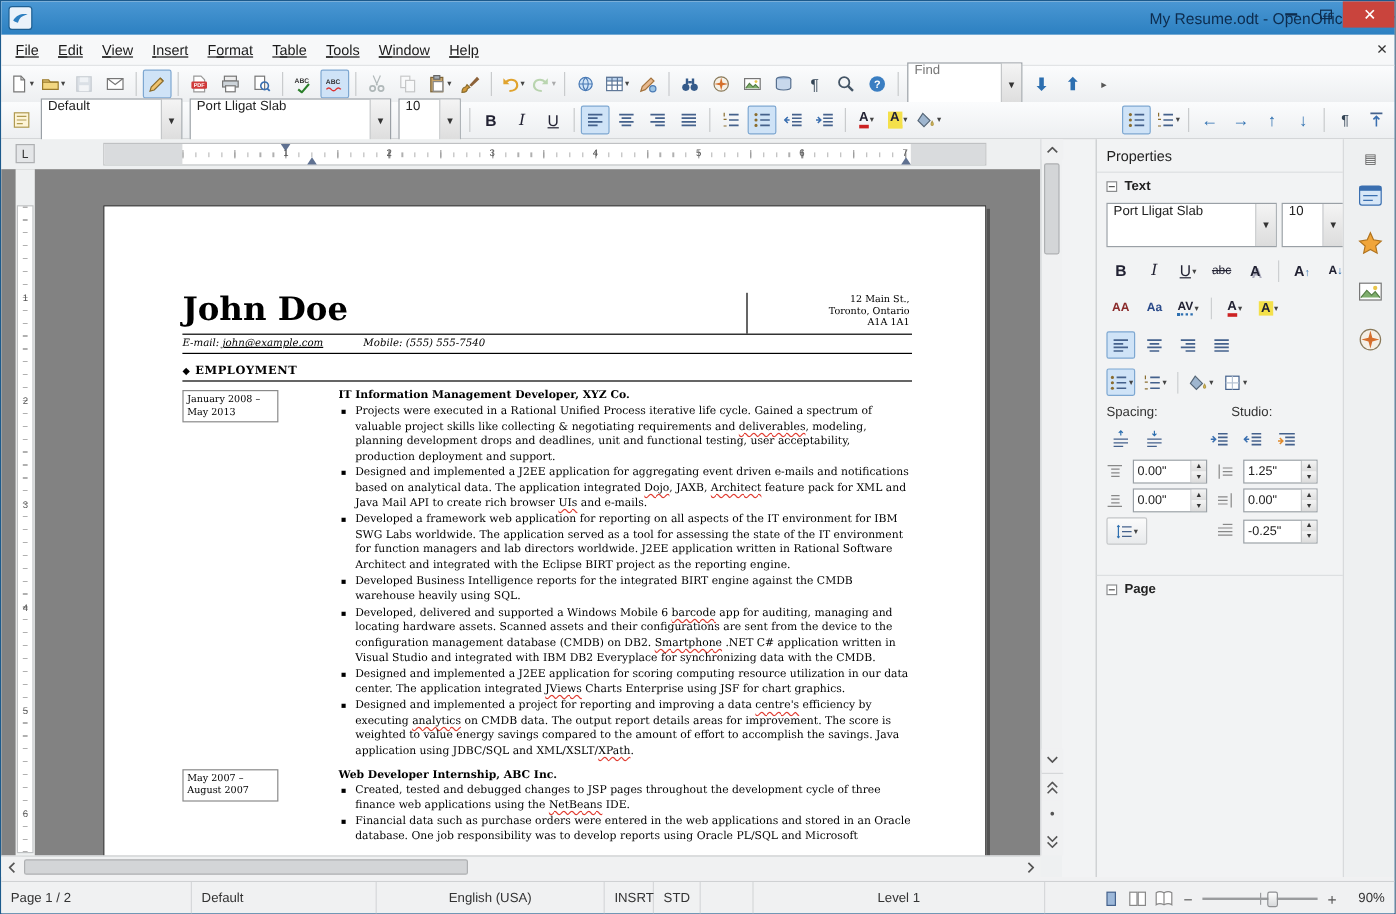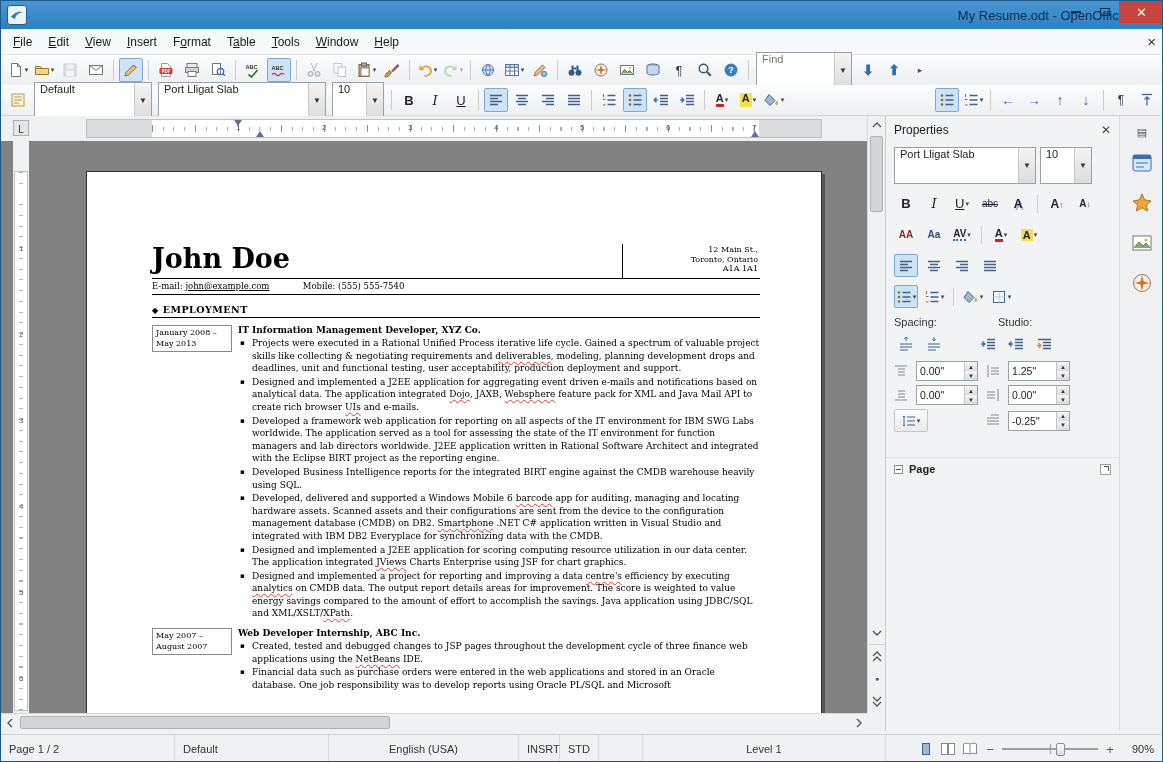--- a/index.html
+++ b/index.html
@@ -14,21 +14,21 @@
               border-radius:3px; display:flex; align-items:center; justify-content:center; }
   .title-text { position:absolute; left:0; right:0; text-align:right; font-size:13px; color:#0d2c4e; }
   .win-controls { position:absolute; right:0; top:0; height:22px; display:flex; }
   .win-btn { width:29px; height:22px; display:flex; align-items:center; justify-content:center; color:#0d2c4e; }
   .win-min-glyph { width:10px; height:2px; background:#0d2c4e; }
   .win-max-glyph { width:10px; height:8px; border:1px solid #0d2c4e; }
   .win-close { width:45px; background:#c9443d; color:#fff; font-size:13px; }
   
   .menubar { position:absolute; left:0; top:28px; width:1163px; height:26px; background:#f7f8f9;
              border-bottom:1px solid #e2e4e6; display:flex; align-items:center; padding-left:4px; }
-  .menu-item { font-size:12px; color:#1a1a1a; padding:4px 8px; }
+  .menu-item { font-size:12px; color:#1a1a1a; padding:4px 8px;text-decoration:underline; }
   .menu-item u { text-decoration:underline; }
   .menubar-close { position:absolute; right:8px; font-size:15px; color:#333; }
   
   .toolbar { position:absolute; left:0; width:1163px; background:linear-gradient(#fbfcfd,#edeff1);
              display:flex; align-items:center; padding:0 4px; }
   .tb1 { top:54px; height:30px; }
   .tb2 { top:84px; height:31px; border-bottom:1px solid #d4d6d8; }
   .tbtn { min-width:24px; height:24px; display:flex; align-items:center; justify-content:center;
           border:1px solid transparent; border-radius:2px; margin:0 1px; position:relative; }
   .tbtn.on { background:#cfe3f7; border-color:#7da7d1; }
@@ -67,47 +67,47 @@
   
   .docarea { position:absolute; left:0; top:140px; width:866px; height:572px; background:#828282; overflow:hidden; }
   .page { position:absolute; left:85px; top:30px; width:736px; height:780px; background:#fff;
           border:1px solid #2e2e2e; box-shadow:3px 3px 0 rgba(0,0,0,.35); }
   .page-content { position:absolute; left:65px; top:72px; width:608px; color:#000;
                   font-family:"DejaVu Serif", serif; }
   .hdr-row { display:flex; border-bottom:1px solid #000; }
   .hdr-name { flex:1; font-size:27px; font-weight:bold; line-height:30px; padding-bottom:4px; }
   .hdr-addr { width:138px; border-left:1px solid #000; text-align:right; font-size:8px; line-height:9.5px;
               padding:1px 2px 2px 0; }
-  .hdr-contact { border-bottom:1px solid #000; font-size:8.5px; padding:2px 0 3px; }
+  .hdr-contact { border-bottom:1px solid #000; font-size:8.5px; padding:2px 0 3px;font-style:italic; }
   .doclink { text-decoration:underline; }
   .contact-gap { display:inline-block; width:28px; }
   .emp-head { margin-top:9px; border-bottom:1px solid #000; padding-bottom:2px; font-size:9.5px;
               font-weight:bold; letter-spacing:.5px; }
   .diamond { font-size:8px; margin-right:4px; }
   .job { display:flex; margin-top:7px; }
   .dates { width:80px; min-width:80px; border:1px solid #8a8a8a; font-size:8px; line-height:10.5px;
            padding:2px 3px; height:fit-content; white-space:pre-line; }
-  .jobbody { flex:1; padding-left:6px; }
+  .jobbody { flex:1; padding-left:6px;margin-left:44px; }
   .jobtitle { font-weight:bold; font-size:9px; margin-bottom:2px; }
   .bullets { list-style:none; }
   .bullets li { position:relative; padding-left:14px; font-size:9px; line-height:12.6px; margin-bottom:1px; }
   .bullets li::before { content:"▪"; position:absolute; left:2px; top:0; font-size:7px; }
   .sp { text-decoration-line:underline; text-decoration-style:wavy; text-decoration-color:#e03c31;
         text-decoration-thickness:1px; text-underline-offset:2px; }
   
   .vscroll { position:absolute; left:866px; top:115px; width:18px; height:597px; background:#f0f1f2;
              border-left:1px solid #d5d7d9; }
   .hscroll { position:absolute; left:0; top:712px; width:866px; height:18px; background:#f0f1f2;
              border-top:1px solid #d5d7d9; }
   .corner { position:absolute; left:866px; top:712px; width:18px; height:18px; background:#eef0f1; }
   .sc-btn { position:absolute; display:flex; align-items:center; justify-content:center; color:#555;
             background:#f0f1f2; }
   .thumb { position:absolute; background:#d3d5d7; border:1px solid #aeb0b2; border-radius:2px; }
   
-  .sidebar { position:absolute; left:884px; top:115px; width:234px; height:615px; background:#f2f3f4;
+  .sidebar { position:absolute; left:912px; top:115px; width:234px; height:615px; background:#f2f3f4;
              border-left:1px solid #c8cacc; font-size:11px; color:#222; }
   .sb-header { display:flex; align-items:center; padding:7px 8px 6px; font-size:12px; color:#222; }
   .sb-close { margin-left:auto; font-size:12px; color:#444; }
   .sb-sec { display:flex; align-items:center; padding:5px 8px 4px; border-top:1px solid #dddfe1;
             font-weight:bold; font-size:11px; }
   .sec-exp { width:9px; height:9px; border:1px solid #8a8c8e; background:#fff; margin-right:6px; position:relative; }
   .sec-exp::after { content:""; position:absolute; left:1px; right:1px; top:3px; height:1px; background:#555; }
   .sec-more { margin-left:auto; width:11px; height:11px; border:1px solid #9a9c9e; background:#fff; position:relative; }
   .sec-more::after { content:""; position:absolute; right:1px; top:1px; width:4px; height:4px; border-top:1px solid #555; border-right:1px solid #555; }
   .sb-row { display:flex; align-items:center; padding:4px 8px; gap:4px; }
@@ -552,21 +552,21 @@
           <span class="diamond">◆</span><span>EMPLOYMENT</span>
         </div>
         <div class="jobs">
   <div class="job">
     <div class="dates">January 2008 –
 May 2013</div>
     <div class="jobbody">
       <div class="jobtitle">IT Information Management Developer, XYZ Co.</div>
       <ul class="bullets">
                   <li class="spellable">Projects were executed in a Rational Unified Process iterative life cycle. Gained a spectrum of valuable project skills like collecting &amp; negotiating requirements and <span class="sp">deliverables</span>, modeling, planning development drops and deadlines, unit and functional testing, user acceptability, production deployment and support.</li>
-                  <li class="spellable">Designed and implemented a J2EE application for aggregating event driven e-mails and notifications based on analytical data. The application integrated <span class="sp">Dojo</span>, JAXB, <span class="sp">Websphere</span> feature pack for XML and Java Mail API to create rich browser <span class="sp">UIs</span> and e-mails.</li>
+                  <li class="spellable">Designed and implemented a J2EE application for aggregating event driven e-mails and notifications based on analytical data. The application integrated <span class="sp">Dojo</span>, JAXB, <span class="sp">Architect</span> feature pack for XML and Java Mail API to create rich browser <span class="sp">UIs</span> and e-mails.</li>
                   <li class="spellable">Developed a framework web application for reporting on all aspects of the IT environment for IBM SWG Labs worldwide. The application served as a tool for assessing the state of the IT environment for function managers and lab directors worldwide. J2EE application written in Rational Software Architect and integrated with the Eclipse BIRT project as the reporting engine.</li>
                   <li class="spellable">Developed Business Intelligence reports for the integrated BIRT engine against the CMDB warehouse heavily using SQL.</li>
                   <li class="spellable">Developed, delivered and supported a Windows Mobile 6 <span class="sp">barcode</span> app for auditing, managing and locating hardware assets. Scanned assets and their configurations are sent from the device to the configuration management database (CMDB) on DB2. <span class="sp">Smartphone</span> .NET C# application written in Visual Studio and integrated with IBM DB2 Everyplace for synchronizing data with the CMDB.</li>
                   <li class="spellable">Designed and implemented a J2EE application for scoring computing resource utilization in our data center. The application integrated <span class="sp">JViews</span> Charts Enterprise using JSF for chart graphics.</li>
                   <li class="spellable">Designed and implemented a project for reporting and improving a data <span class="sp">centre's</span> efficiency by executing <span class="sp">analytics</span> on CMDB data. The output report details areas for improvement. The score is weighted to value energy savings compared to the amount of effort to accomplish the savings. Java application using JDBC/SQL and XML/XSLT/<span class="sp">XPath</span>.</li>
                 </ul>
     </div>
   </div>
 
   <div class="job">
@@ -625,20 +625,25 @@
       </span>
   </div>
   <div class="corner"></div>
 
   <div class="sidebar">
     <div class="sb-header">
       <span>Properties</span>
       <span class="sb-close">✕</span>
     </div>
 
+    <div class="sb-sec">
+      <span class="sec-exp"></span>
+      <span>Text</span>
+      <span class="sec-more"></span>
+    </div>
     <div class="sb-row">
       <span class="combo" style="width:142px;margin:0">
         <span class="cval">Port Lligat Slab</span>
         <span class="carr">▼</span>
       </span>
       <span class="combo" style="width:52px;margin:0">
         <span class="cval">10</span>
         <span class="carr">▼</span>
       </span>
     </div>
@@ -867,21 +872,21 @@
       </span>
     <span class="deck-btn">
         <svg width="22" height="22" viewBox="0 0 22 22">
           <circle cx="11" cy="11" r="8.5" fill="#f5f0e6" stroke="#8a7a5a"></circle>
           <path d="M11 3.5l1.6 6L18.5 11l-5.9 1.5L11 18.5l-1.6-6L3.5 11l5.9-1.5z" fill="#d56f2b"></path>
         </svg>
       </span>
   </div>
 
   <div class="statusbar">
-    <span class="st-seg" style="width:174px">Page 1 / 2</span>
+    <span class="st-seg" style="width:159px">Page 1 / 2</span>
     <span class="st-seg" style="width:154px">Default</span>
     <span class="st-seg" style="width:190px;justify-content:center">English (USA)</span>
     <span class="st-seg" style="width:41px">INSRT</span>
     <span class="st-seg" style="width:39px">STD</span>
     <span class="st-seg" style="width:44px"></span>
     <span class="st-seg" style="width:243px;justify-content:center">Level 1</span>
     <span class="st-right">
       <svg class="view-ic" viewBox="0 0 16 14">
           <rect x="4.5" y="1.5" width="7" height="11" fill="#9db8d9" stroke="#44618c"></rect>
         </svg>

